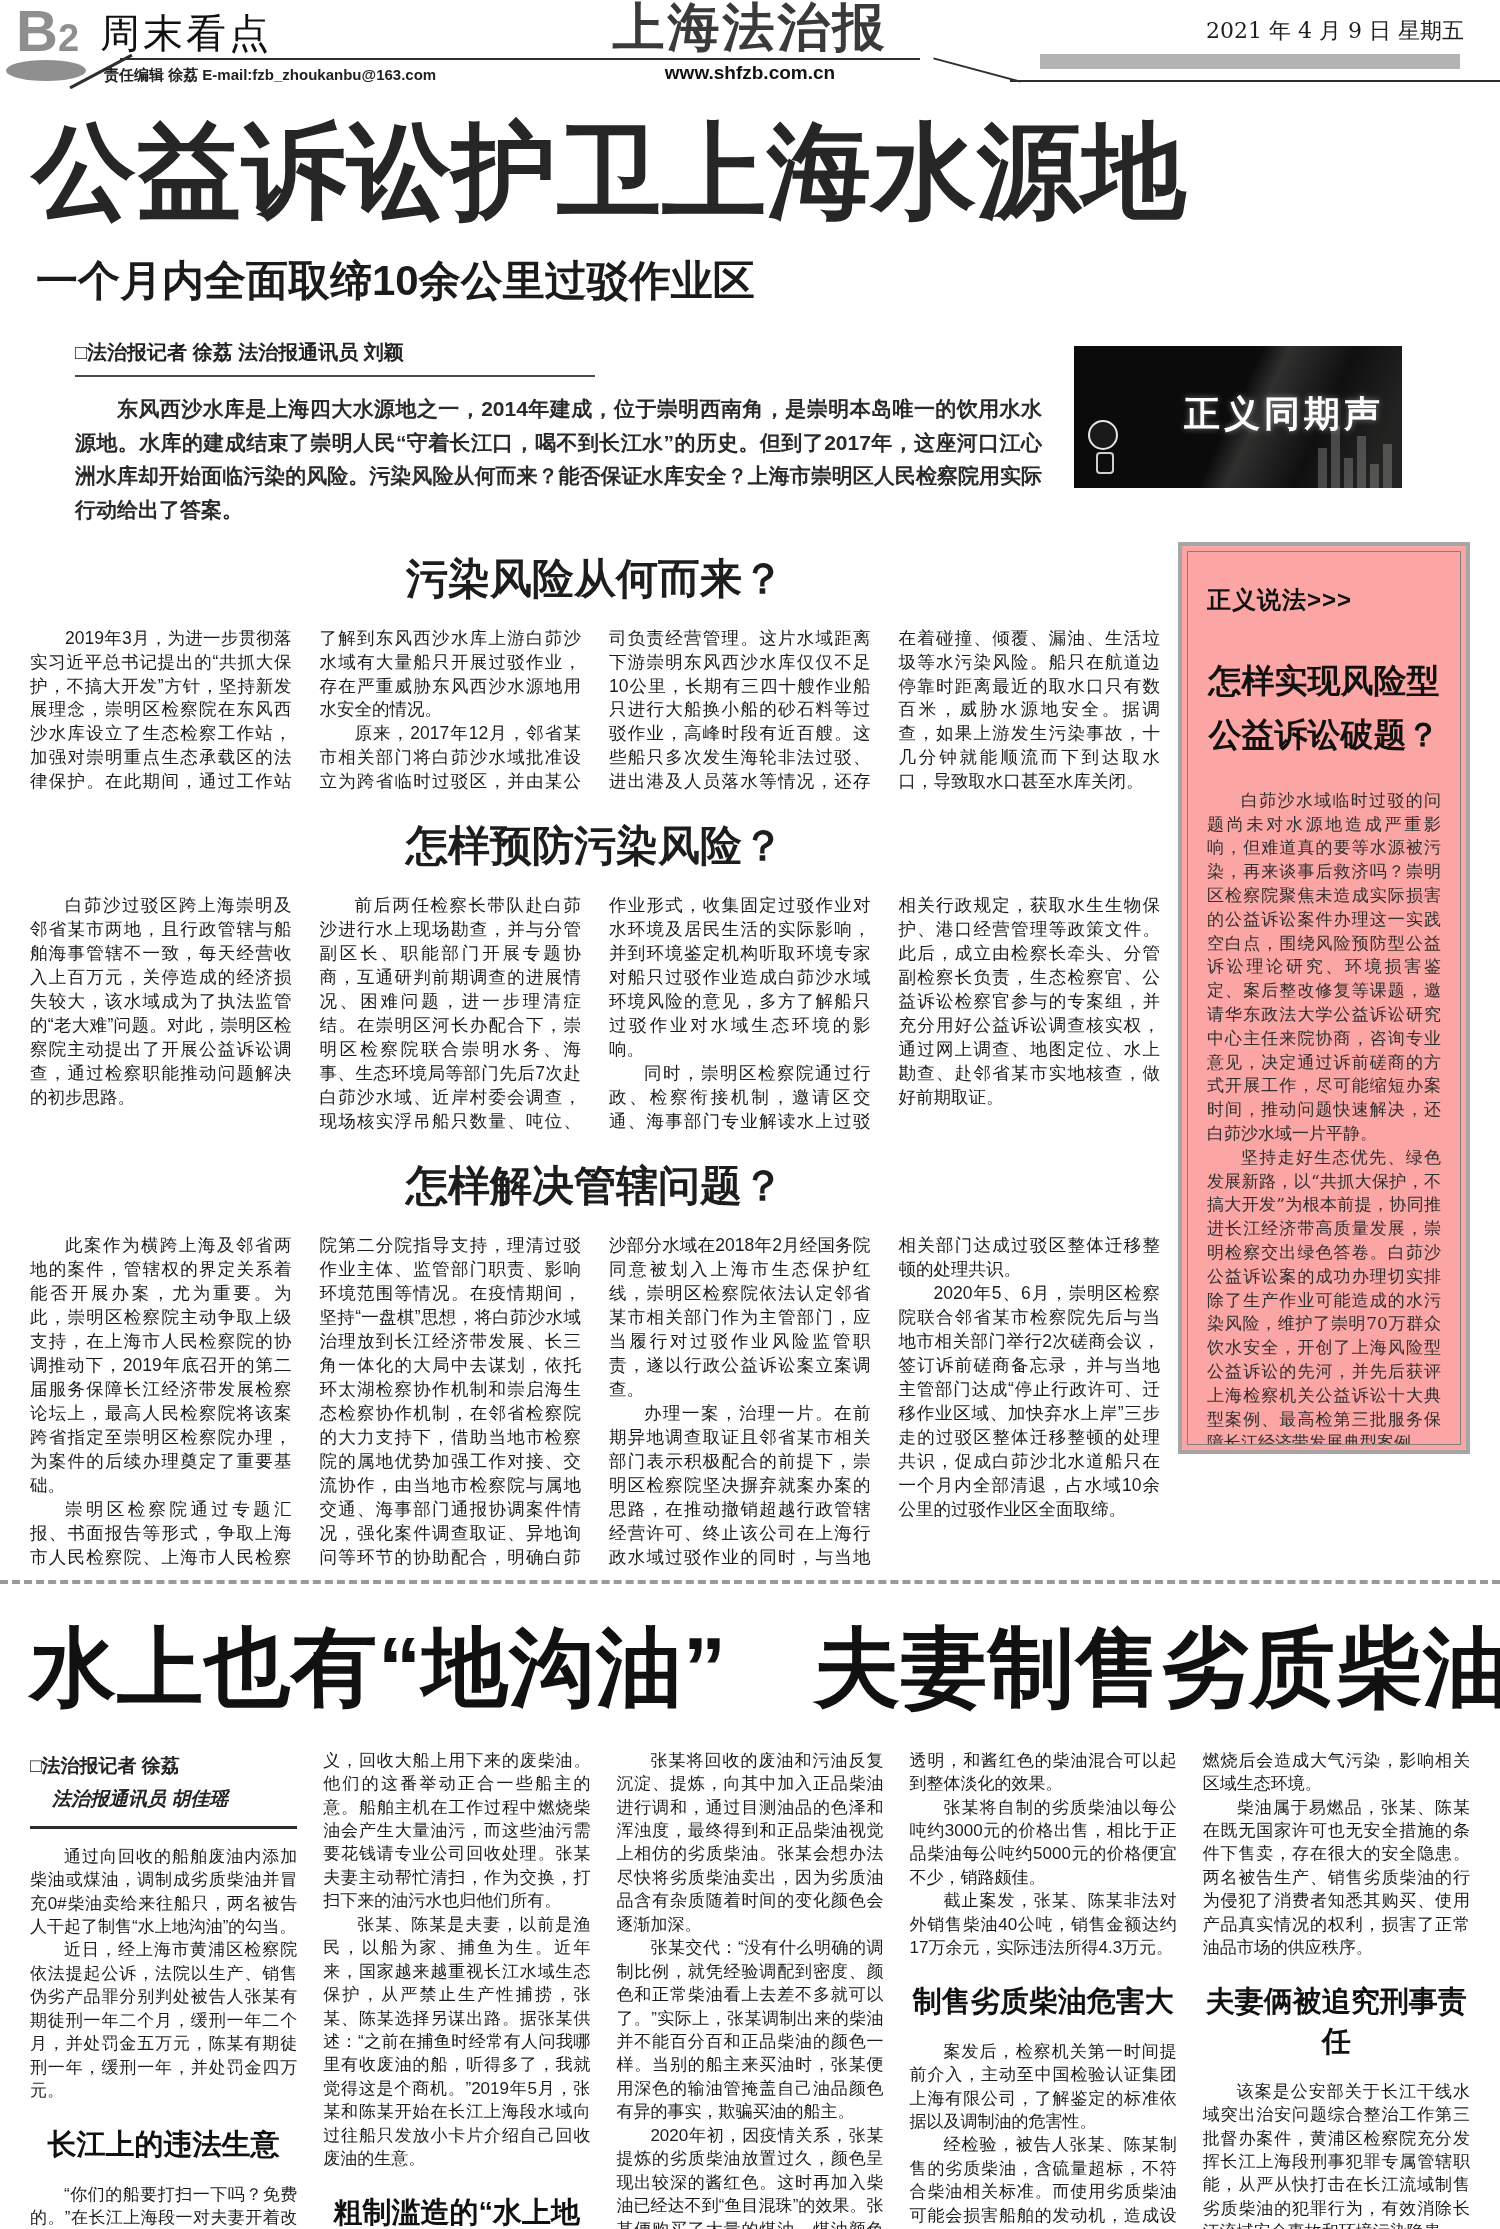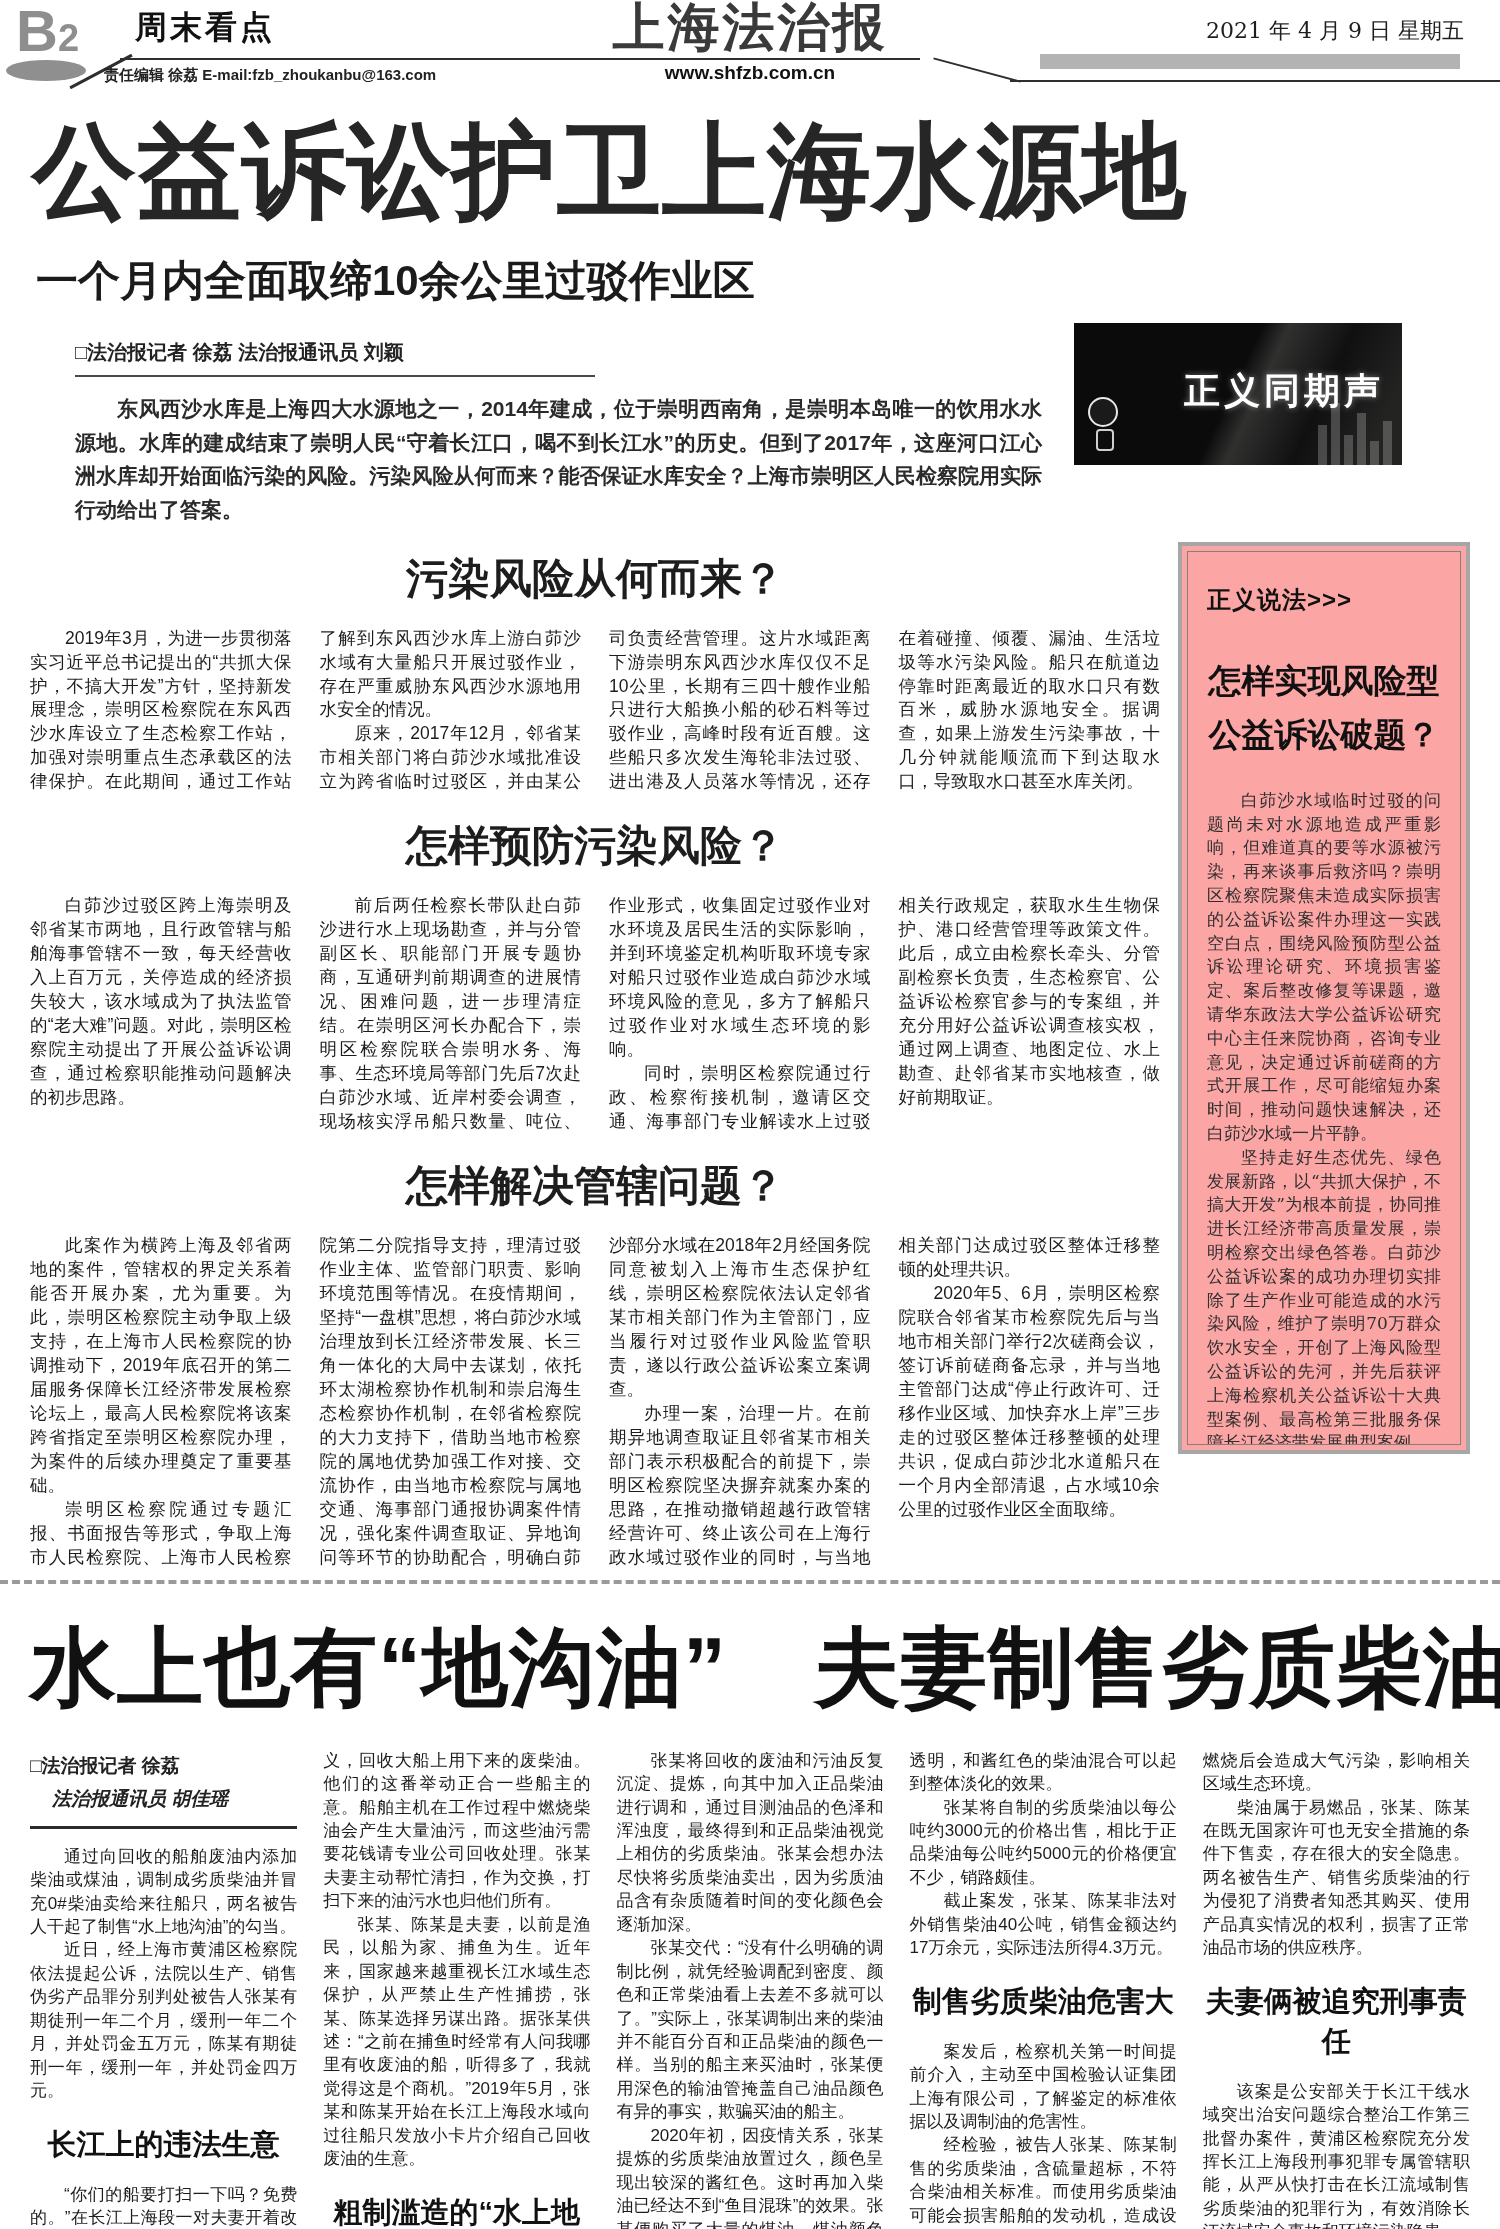--- a/index.html
+++ b/index.html
@@ -9,39 +9,39 @@
     background:#ffffff; overflow:hidden; color:#1c1c1c;
     font-family:"Liberation Sans","DejaVu Sans",sans-serif;
   }
   
   .hdr { position:relative; height:88px; }
   .edition { position:absolute; left:16px; top:2px; color:#8e8e8e; font-weight:800; line-height:1; }
   .edition .b { font-size:58px; }
   .edition .two { font-size:38px; }
   .edition-ellipse { position:absolute; left:6px; top:60px; width:80px; height:21px; background:#8f8f8f; border-radius:50%; }
   .edition-diag { position:absolute; left:66px; top:70px; width:70px; height:3px; background:#2e2e2e; transform:rotate(-28deg); }
-  .section-name { position:absolute; left:100px; top:6px; font-size:32px; font-weight:700; letter-spacing:3px; color:#111;margin-left:35px; }
+  .section-name { position:absolute; left:100px; top:6px; font-size:40px; font-weight:400; letter-spacing:3px; color:#111; }
   .rule-left { position:absolute; left:120px; top:58px; width:800px; height:2px; background:#2e2e2e; }
   .editor-line { position:absolute; left:104px; top:66px; font-size:15px; font-weight:600; color:#222; }
   .masthead { position:absolute; left:50%; top:0; transform:translateX(-50%); text-align:center; white-space:nowrap; }
   .masthead-name { font-family:"DejaVu Serif","Liberation Serif",serif; font-size:52px; font-weight:800; color:#3a3a3a; letter-spacing:3px; line-height:1.05; }
   .website { position:absolute; left:50%; top:62px; transform:translateX(-50%); font-size:19px; font-weight:700; color:#111; white-space:nowrap; }
   .dateline { position:absolute; right:36px; top:16px; font-size:22px; font-family:"DejaVu Serif","Liberation Serif",serif; color:#1e1e1e; }
   .gray-bar { position:absolute; right:40px; top:54px; width:420px; height:15px; background:#b3b3b3; }
   .rule-right { position:absolute; right:0; top:80px; width:490px; height:2px; background:#2e2e2e; }
   .rule-diag-right { position:absolute; right:478px; top:69px; width:90px; height:2px; background:#2e2e2e; transform:rotate(15deg); }
   
   .top-article { position:relative; padding:0 30px; }
   .main-headline { font-size:104px; font-weight:900; color:#262626; letter-spacing:1px; white-space:nowrap; margin:16px 0 0 2px; line-height:1.3; }
   .sub-headline { font-size:42px; font-weight:800; color:#1b1b1b; margin:14px 0 0 6px; white-space:nowrap; }
   .byline-row { margin:30px 0 0 45px; width:520px; border-bottom:2px solid #4a4a4a; padding-bottom:9px; font-size:20px; font-weight:700; color:#222; }
   .intro-wrap { width:1012px; padding-left:45px; margin-top:15px; }
   .intro { font-size:21px; line-height:1.6; font-weight:600; text-indent:2em; text-align:justify; color:#2a2a2a; }
   
-  .photo { position:absolute; top:219px; right:98px; width:328px; height:142px; background:
+  .photo { position:absolute; top:242px; right:98px; width:328px; height:142px; background:
     linear-gradient(115deg,#0b0b0c 48%,#30302f 55%,#101011 72%,#232322 90%); overflow:hidden; }
   .photo-label { position:absolute; right:18px; top:44px; color:#fff; font-size:36px; font-weight:900; letter-spacing:4px; text-shadow:0 0 6px rgba(255,255,255,.45); }
   .cartoon { position:absolute; left:14px; bottom:10px; width:34px; height:58px; }
   .cartoon .head { width:30px; height:30px; border:2px solid #e8e8e8; border-radius:50%; background:#1a1a1a; }
   .cartoon .body { width:18px; height:22px; border:2px solid #cfcfcf; border-radius:4px; margin:2px auto 0; background:#0d0d0d; }
   .skyline { position:absolute; right:10px; bottom:0; display:flex; align-items:flex-end; gap:4px; height:70px; }
   .skyline i { display:block; width:9px; background:rgba(255,255,255,.22); }
   .skyline i:nth-child(1){height:40px;} .skyline i:nth-child(2){height:62px;}
   .skyline i:nth-child(3){height:30px;} .skyline i:nth-child(4){height:52px;}
   .skyline i:nth-child(5){height:24px;} .skyline i:nth-child(6){height:44px;}

